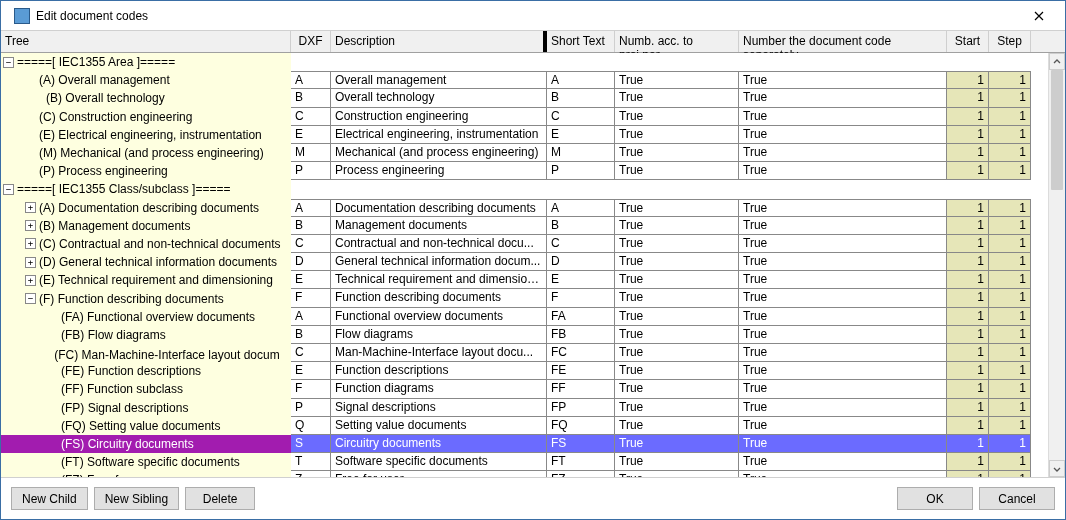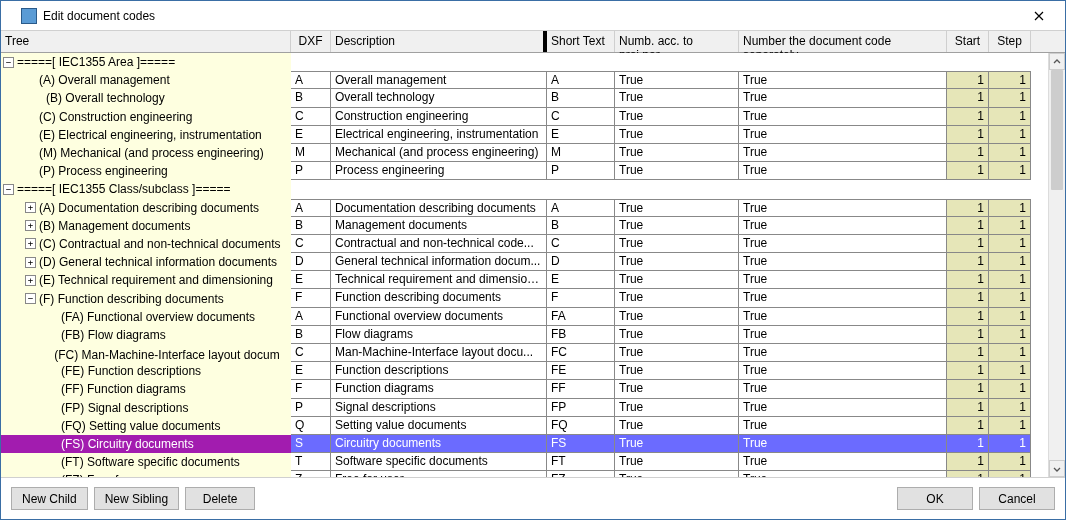--- a/index.html
+++ b/index.html
@@ -1,18 +1,18 @@
 <!DOCTYPE html>
 <html><head>
 <meta charset="utf-8">
 <style>
   * { box-sizing: border-box; }
   html, body { margin:0; padding:0; font-family: "Segoe UI", Tahoma, Arial, sans-serif; font-size:12px; color:#000; background:#fff; }
   .window { width:1066px; height:520px; border:1px solid #3a6ea5; display:flex; flex-direction:column; background:#fff; }
-  .titlebar { height:30px; background:#fff; border-bottom:1px solid #d0d0d0; display:flex; align-items:center; padding:0 4px 0 20px; }
+  .titlebar { height:30px; background:#fff; border-bottom:1px solid #d0d0d0; display:flex; align-items:center; padding:0 4px 0 13px; }
   .titlebar .appicon { width:16px; height:16px; background:#5a9bd5; border:1px solid #2a5a8a; margin-right:6px; }
   .titlebar .title { flex:1; font-size:12px; color:#000; }
   .titlebar .close { width:44px; height:22px; display:flex; align-items:center; justify-content:center; }
   .titlebar .close svg { width:10px; height:10px; }
 
   .headerrow { display:flex; height:22px; border-bottom:1px solid #a0a0a0; background:#f0f0f0; }
   .h-tree   { width:290px; padding:3px 4px; border-right:1px solid #cfcfcf; }
   .h-dxf    { width:40px;  padding:3px 4px; border-right:1px solid #cfcfcf;text-align:center; }
   .h-desc   { width:216px; padding:3px 4px; border-right:4px solid #000000; }
   .h-st     { width:68px;  padding:3px 4px; border-right:1px solid #cfcfcf; }
@@ -152,21 +152,21 @@
         <div class="treenode" style="padding-left: 46px; flex-direction: column;">
           <span class="sp"></span>
           <span class="lbl">(FC) Man-Machine-Interface layout docum</span>
         </div>
         <div class="treenode" style="padding-left: 46px;">
           <span class="sp"></span>
           <span class="lbl">(FE) Function descriptions</span>
         </div>
         <div class="treenode" style="padding-left: 46px;">
           <span class="sp"></span>
-          <span class="lbl">(FF) Function diagrams</span>
+          <span class="lbl">(FF) Function subclass</span>
         </div>
         <div class="treenode" style="padding-left: 46px;">
           <span class="sp"></span>
           <span class="lbl">(FP) Signal descriptions</span>
         </div>
         <div class="treenode" style="padding-left: 46px;">
           <span class="sp"></span>
           <span class="lbl">(FQ) Setting value documents</span>
         </div>
         <div class="treenode sel" style="padding-left: 46px;">
@@ -257,21 +257,21 @@
             <div class="cell c-dxf">B</div>
             <div class="cell c-desc">Management documents</div>
             <div class="cell c-st">B</div>
             <div class="cell c-nump">True</div>
             <div class="cell c-numd">True</div>
             <div class="cell c-start">1</div>
             <div class="cell c-step">1</div>
           </div>
           <div class="gridrow">
             <div class="cell c-dxf">C</div>
-            <div class="cell c-desc">Contractual and non-technical code...</div>
+            <div class="cell c-desc">Contractual and non-technical docu...</div>
             <div class="cell c-st">C</div>
             <div class="cell c-nump">True</div>
             <div class="cell c-numd">True</div>
             <div class="cell c-start">1</div>
             <div class="cell c-step">1</div>
           </div>
           <div class="gridrow">
             <div class="cell c-dxf">D</div>
             <div class="cell c-desc">General technical information docum...</div>
             <div class="cell c-st">D</div>

